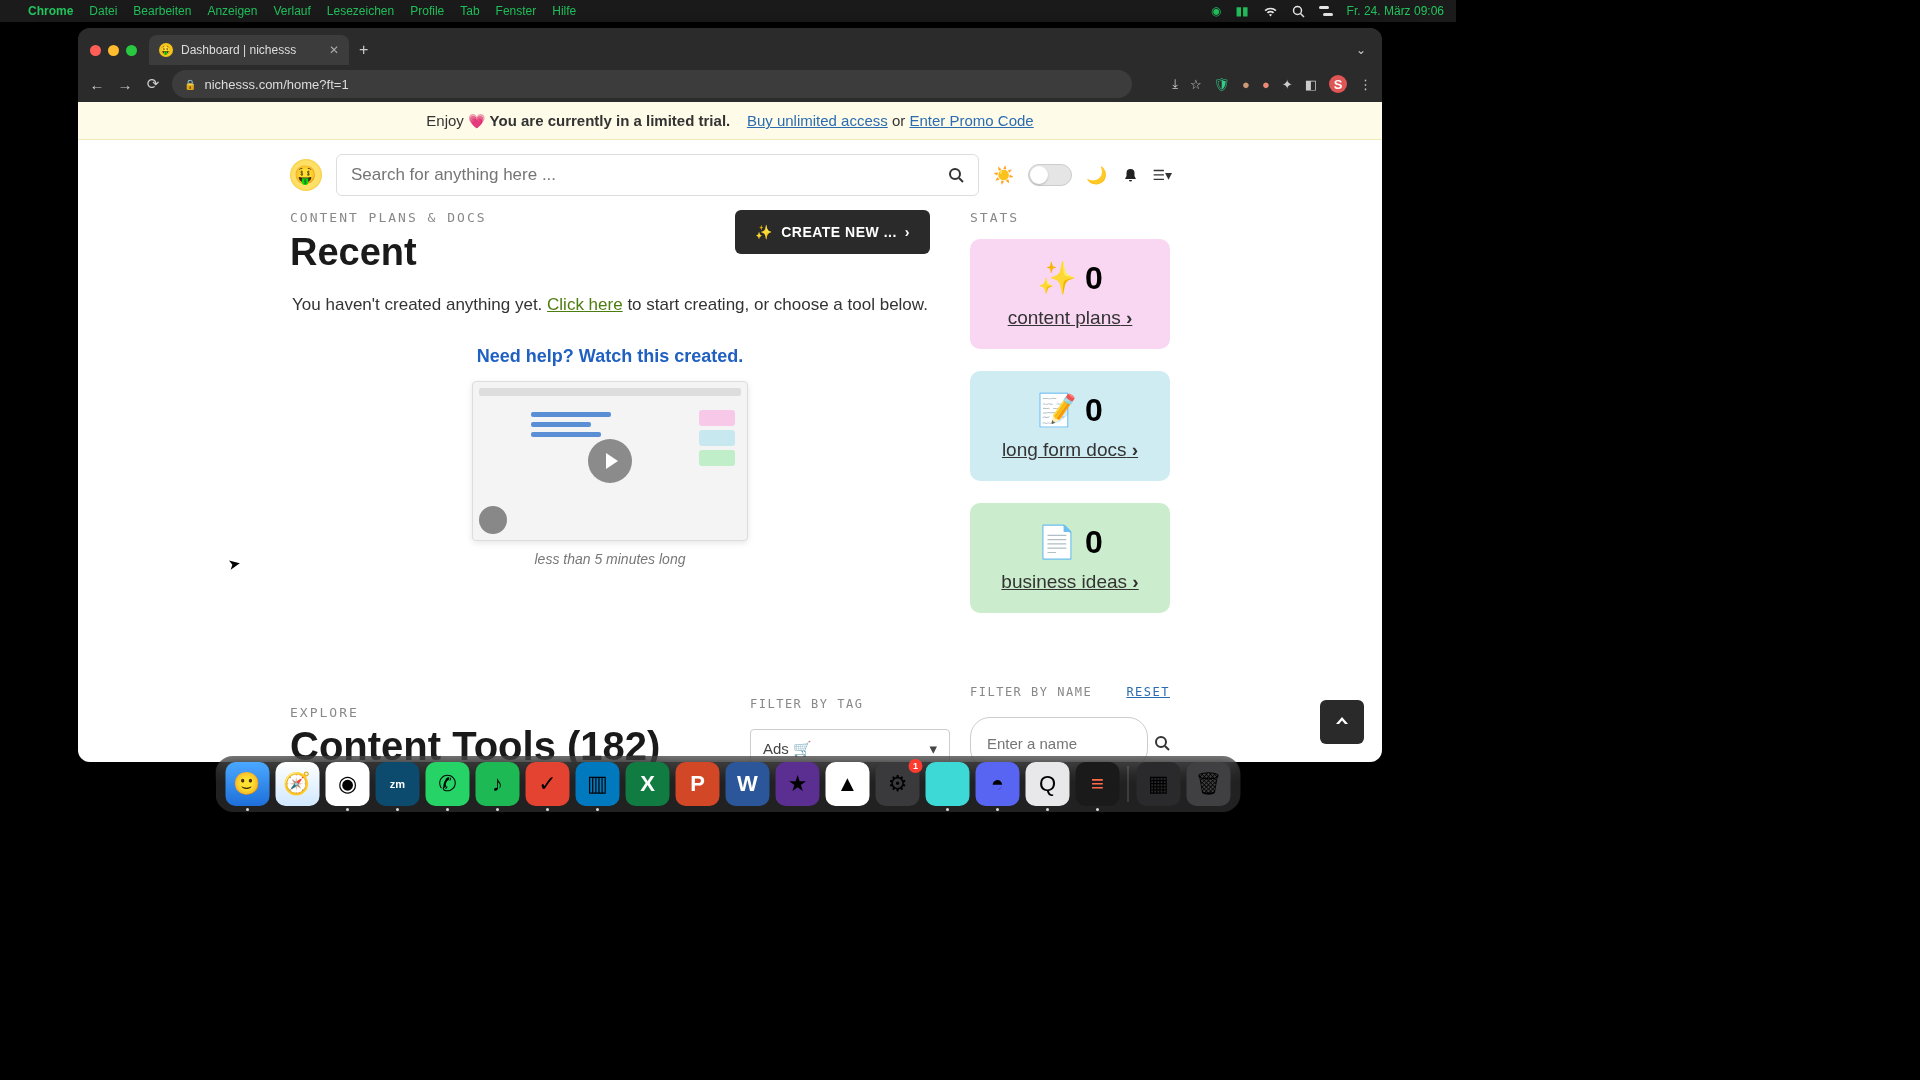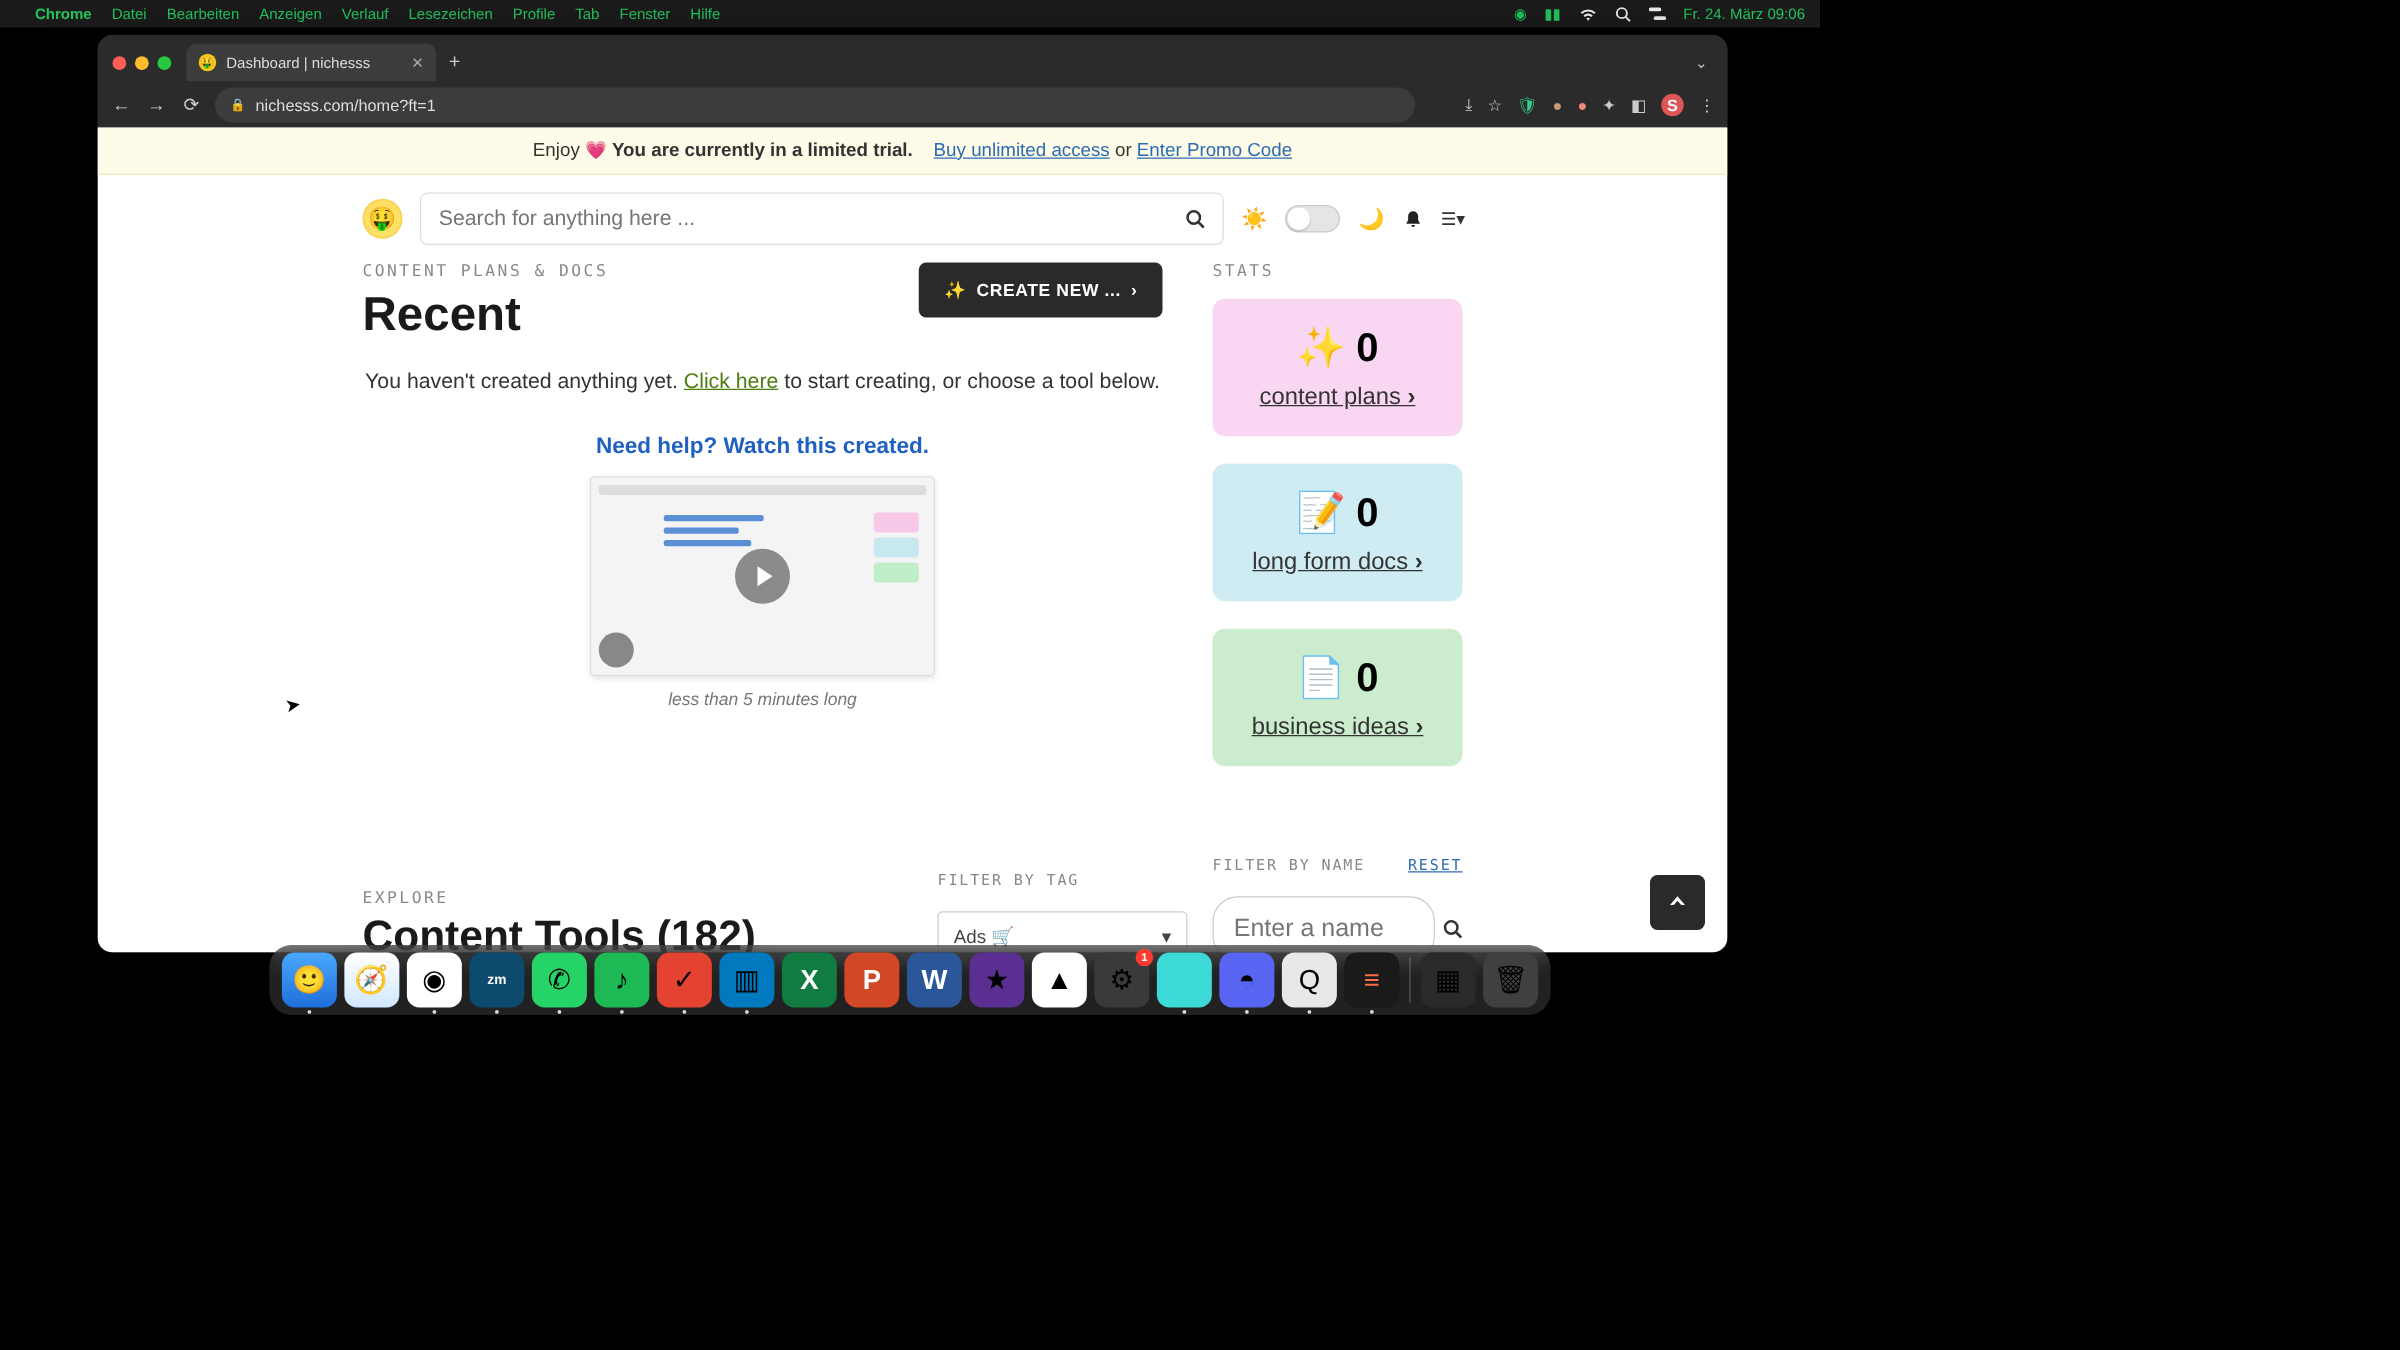--- a/index.html
+++ b/index.html
@@ -85,27 +85,27 @@
 .statcard { border-radius: 10px; padding: 20px 14px; text-align: center; margin-bottom: 22px; }
 .statcard.pink { background: #f9d6f2; }
 .statcard.blue { background: #d0ecf3; }
 .statcard.green { background: #cbedcd; }
 .statnum { font-size: 32px; font-weight: 800; display:flex; align-items:center; justify-content:center; gap:8px; }
 .statlabel { font-size: 19px; color: #333; text-decoration: underline; margin-top: 10px; display: inline-block; }
 .statlabel::after { content: ' ›'; font-weight:700; }
 
 .explorerow { display: flex; align-items: flex-end; max-width: 880px; margin: 30px auto 0; gap: 20px; }
 .explorecol { flex: 1; }
-.h2 { font-size: 34px; font-weight: 800; color: #1a1a1a; margin-top: 4px; }
+.h2 { font-size: 40px; font-weight: 800; color: #1a1a1a; margin-top: 4px; }
 .filtercol { width: 200px; }
 .filterlabel { font-family: monospace; font-size: 12px; letter-spacing: 1.5px; color: #888; text-transform: uppercase; margin-bottom: 18px; display:block; }
 .reset { float: right; color: #2b6cb0; font-size: 12px; text-decoration: underline; }
 .select { border: 1px solid #ccc; border-radius: 4px; height: 40px; display: flex; align-items: center; padding: 0 12px; font-size: 15px; color: #444; justify-content: space-between; }
 .nameinput { display:flex; align-items:center; gap:6px; }
-.nameinput input { border: 1px solid #ccc; border-radius: 20px; height: 52px; padding: 0 16px; font-size: 20px; flex:1; width:130px; }
+.nameinput input { border: 1px solid #ccc; border-radius: 20px; height: 52px; padding: 0 16px; font-size: 15px; flex:1; width:130px; }
 .nameinput .sicon { font-size:16px; color:#333; }
 
 
 .scrolltop { position: absolute; bottom: 18px; right: 18px; width: 44px; height: 44px; background: #2a2a2a; color: #fff; border-radius: 6px; display:flex; align-items:center; justify-content:center; font-size:18px; cursor:pointer; }
 
 
 .dock { position: absolute; bottom: 4px; left: 50%; transform: translateX(-50%); background: rgba(60,60,60,0.55); border-radius: 18px; padding: 6px 10px; display: flex; gap: 6px; backdrop-filter: blur(10px); }
 .dock .app { width: 44px; height: 44px; border-radius: 10px; display:flex; align-items:center; justify-content:center; font-size:22px; position:relative; }
 .dock .app .dot { position:absolute; bottom:-5px; left:50%; transform:translateX(-50%); width:3px; height:3px; background:#ddd; border-radius:50%; }
 .dock .app .badge { position:absolute; top:-3px; right:-3px; background:#ff3b30; color:#fff; font-size:9px; width:14px; height:14px; border-radius:50%; display:flex; align-items:center; justify-content:center; font-weight:600; }

